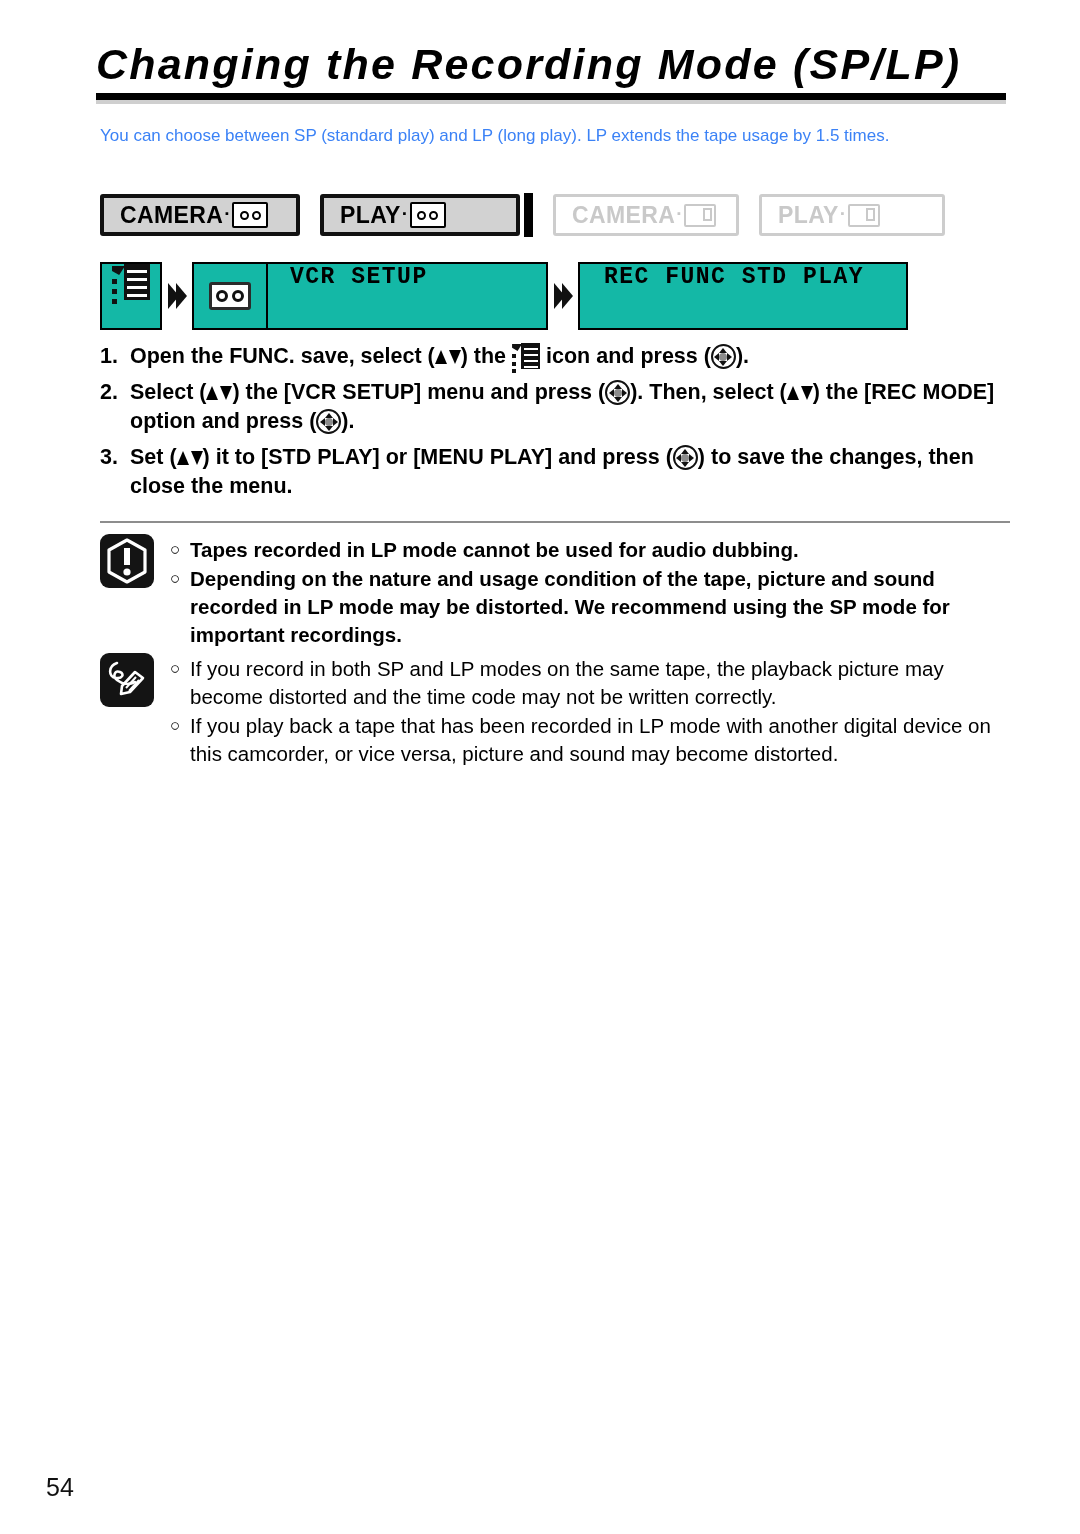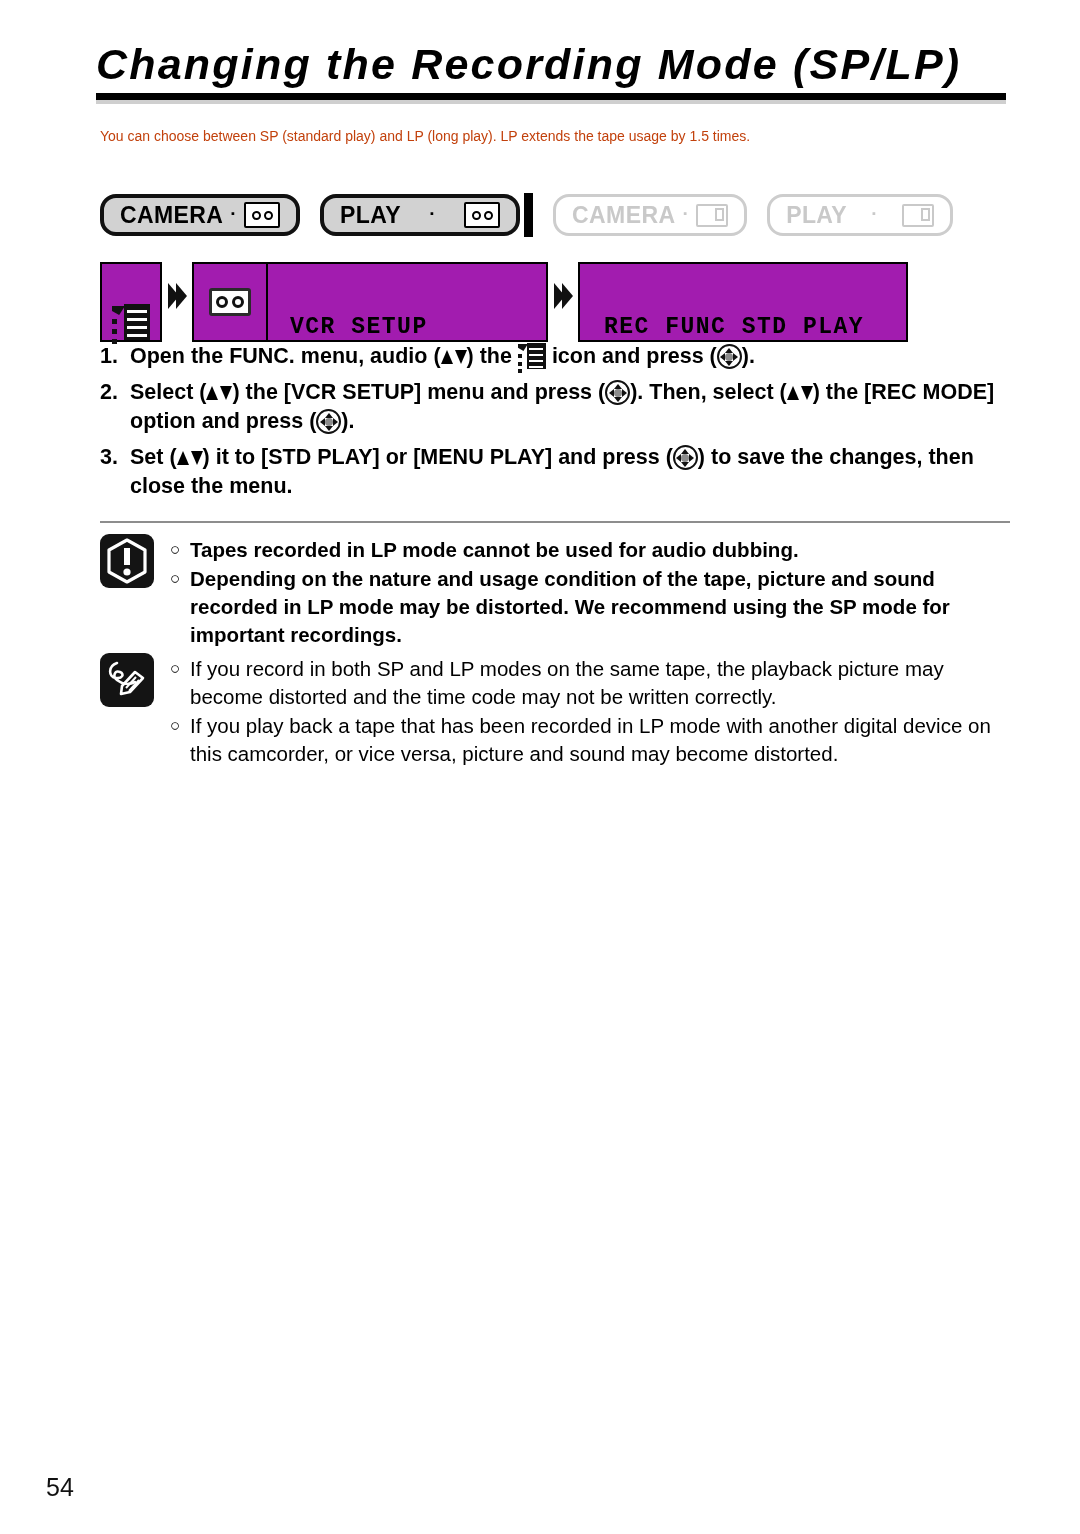--- a/index.html
+++ b/index.html
@@ -47,42 +47,41 @@
     background: #000;
     box-shadow: 0 4px 0 0 #cfcfcf;
   }
 
   
   .intro {
     position: absolute;
     left: 100px;
     top: 122px;
     width: 880px;
-    font-size: 14px;
+    font-size: 17px;
     line-height: 28px;
-    color: #c2410c;
+    color: #3b82f6;
   }
 
   
   .badge-row {
     position: absolute;
     left: 100px;
     top: 193px;
     display: flex;
     align-items: center;
   }
   .badge {
     height: 42px;
     box-sizing: border-box;
     display: flex;
     align-items: center;
-    justify-content: space-between;
-    gap: 6px;
+    justify-content: flex-start;
     padding: 0 16px;
-    border-radius: 16px;
+    border-radius: 3px;
     font-weight: bold;
     font-size: 23px;
     letter-spacing: 0.4px;
     font-family: "Liberation Sans", sans-serif;
   }
   .badge.active {
     border: 4px solid #111111;
     background: #d2d2d2;
     color: #000000;
     min-width: 200px;
@@ -165,25 +164,25 @@
     color: #1a1a1a;
     margin-top: 6px;
     display: flex;
     align-items: center;
     gap: 3px;
   }
   .book-ico { display: inline-block; vertical-align: -3px; }
 
   .mbox {
     border: 2.5px solid #000;
-    background: #a21caf;
-    box-sizing: border-box;
-    display: flex;
-    align-items: flex-end;
-    height: 80px;
+    background: #14b8a6;
+    box-sizing: border-box;
+    display: flex;
+    align-items: flex-start;
+    height: 68px;
   }
   .mbox-icon {
     width: 62px;
     justify-content: center;
   }
   .arrow-sep {
     width: 30px;
     display: flex;
     align-items: center;
     justify-content: center;
@@ -516,21 +515,21 @@
     </div>
 
     <div class="mbox mbox-rec">REC FUNC STD PLAY</div>
   </div>
 
   <div class="steps">
 
     <div class="step">
       <div class="step-num">1.</div>
       <div class="step-txt">
-        <span>Open the FUNC. menu, audio (</span><span class="ico-ud"></span><span>) the </span><span class="ico-menu-sm"><span class="dots">
+        <span>Open the FUNC. save, select (</span><span class="ico-ud"></span><span>) the </span><span class="ico-menu-sm"><span class="dots">
               <b></b>
               <b></b>
               <b></b>
               <b></b>
             </span><span class="bars">
               <i></i>
               <i></i>
               <i></i>
               <i></i>
             </span></span><span> icon and press (</span><span class="ico-joy"><s class="u"></s><s class="d"></s><s class="l"></s><s class="r"></s><span class="c"></span></span><span>).</span>

